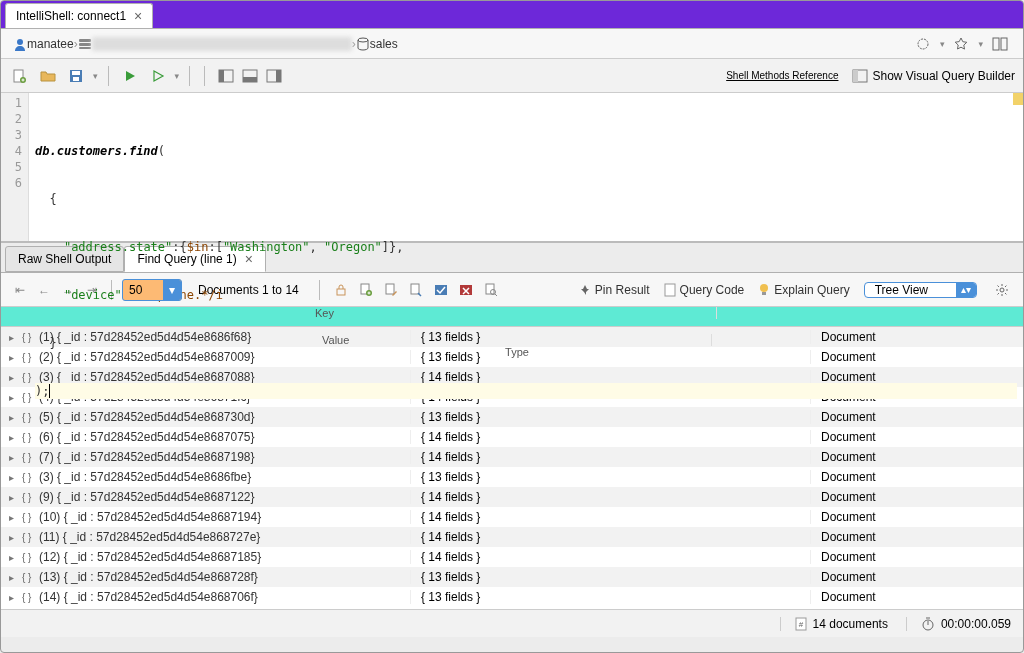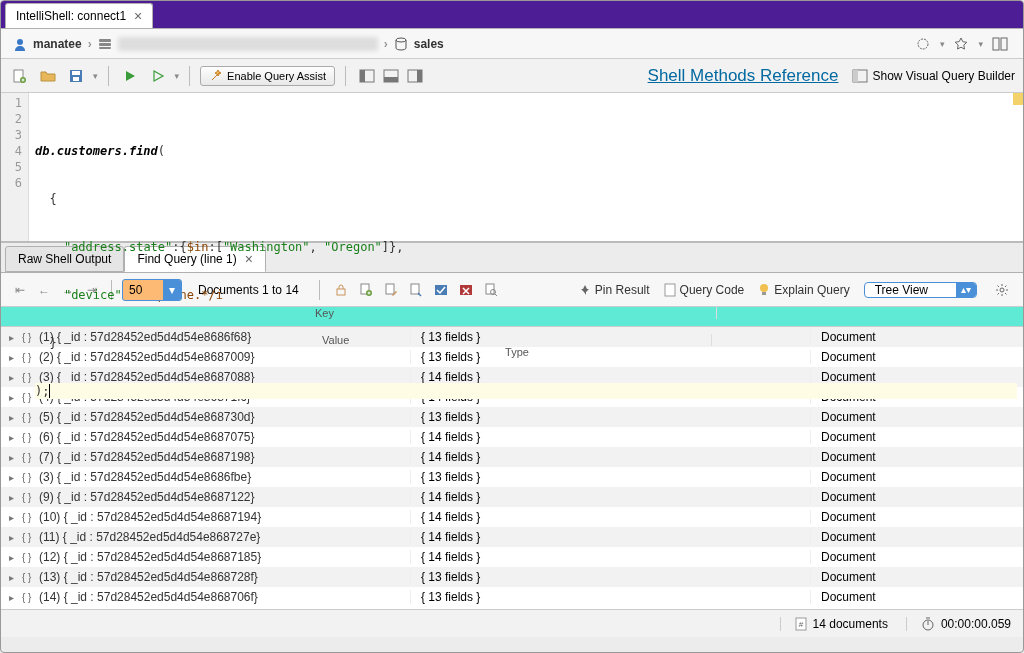--- a/index.html
+++ b/index.html
@@ -1,36 +1,36 @@
 <!DOCTYPE html>
 <html><head>
 <meta charset="utf-8">
 <style>
 * { box-sizing: border-box; margin: 0; padding: 0; }
 body { font-family: -apple-system, BlinkMacSystemFont, "Segoe UI", sans-serif; font-size: 12px; background: #ececec; width: 1024px; height: 653px; overflow: hidden; border: 1px solid #999; border-radius: 4px; }
 
-.top-tabs { display: flex; background: #4c1d95; border-bottom: 1px solid #b0b0b0; height: 28px; align-items: flex-end; padding-left: 4px; }
+.top-tabs { display: flex; background: #6d28d9; border-bottom: 1px solid #b0b0b0; height: 28px; align-items: flex-end; padding-left: 4px; }
 .tab { display: flex; align-items: center; padding: 5px 10px; background: #fff; border: 1px solid #b0b0b0; border-bottom: none; border-radius: 3px 3px 0 0; font-size: 12px; gap: 8px; }
 .tab-close { color: #666; cursor: pointer; font-size: 14px; line-height: 1; }
 
 .breadcrumb-bar { display: flex; align-items: center; justify-content: space-between; padding: 4px 12px; background: #f7f7f7; border-bottom: 1px solid #ccc; height: 30px; }
-.breadcrumb { display: flex; align-items: center; gap: 6px; font-size: 12px; color: #333; font-weight: bold; }
+.breadcrumb { display: flex; align-items: center; font-size: 12px; color: #333; }
 .bc-sep { color: #999; }
 .bc-icon { width: 14px; height: 14px; display: inline-flex; align-items: center; justify-content: center; }
 .bc-blur { display: inline-block; width: 260px; height: 14px; background: #ddd; filter: blur(2px); border-radius: 2px; }
 .right-icons { display: flex; gap: 6px; align-items: center; }
 
 .toolbar { display: flex; align-items: center; justify-content: space-between; padding: 4px 8px; background: #f2f2f2; border-bottom: 1px solid #ccc; height: 34px; }
 .tb-left { display: flex; align-items: center; gap: 6px; }
 .tb-group { display: flex; align-items: center; gap: 2px; }
 .tb-btn { width: 22px; height: 22px; display: flex; align-items: center; justify-content: center; border: 1px solid transparent; border-radius: 3px; background: transparent; cursor: pointer; }
 .tb-sep { width: 1px; height: 20px; background: #bbb; margin: 0 4px; }
 .enable-assist { display: flex; align-items: center; gap: 4px; padding: 2px 8px; border: 1px solid #aaa; border-radius: 3px; background: linear-gradient(#fefefe,#e8e8e8); font-size: 11px; cursor: pointer; }
 .tb-right { display: flex; align-items: center; gap: 14px; }
-.link { color: #0369a1; text-decoration: underline; font-size: 17px; cursor: pointer; }
+.link { color: #000000; text-decoration: underline; font-size: 10px; cursor: pointer; }
 .visual-qb { display: flex; align-items: center; gap: 4px; font-size: 12px; cursor: pointer; }
 
 .editor { display: flex; background: #fff; height: 150px; border-bottom: 2px solid #bbb; }
 .gutter { width: 28px; background: #f0f0f0; text-align: right; padding: 2px 6px 2px 2px; color: #999; font-family: Menlo, monospace; font-size: 12px; line-height: 16px; border-right: 1px solid #ddd; }
 .code-area { flex: 1; padding: 2px 6px; font-family: Menlo, monospace; font-size: 12px; line-height: 16px; white-space: pre; position: relative; }
 .code-line.active { background: #fffce6; }
 .tok-kw { font-weight: bold; color: #000; font-style: italic; }
 .tok-str { color: #1a7f1a; }
 .tok-punct { color: #333; }
 .tok-op { color: #8b4400; }
@@ -163,26 +163,20 @@
           <path d="M3 2l9 5-9 5z" fill="#3a9c3a"></path>
         </svg>
       </span>
     <span class="tb-btn">
         <svg width="14" height="14" viewBox="0 0 14 14">
           <path d="M3 2l9 5-9 5z" fill="none" stroke="#3a9c3a" stroke-width="1.2"></path>
         </svg>
       </span>
     <span style="color:#888;font-size:9px;">▾</span>
     <span class="tb-sep"></span>
-    <span class="enable-assist">
-      <svg width="14" height="14" viewBox="0 0 14 14">
-          <path d="M3 11L11 3M9 1l1 2 2 1-2 1-1 2-1-2-2-1 2-1z" stroke="#c97f2a" fill="#f0c050"></path>
-        </svg>
-      <span>Enable Query Assist</span>
-    </span>
     <span class="tb-sep"></span>
     <div class="tb-group">
       <span class="tb-btn">
           <svg width="16" height="14" viewBox="0 0 16 14">
             <rect x="1" y="1" width="14" height="12" fill="none" stroke="#777"></rect>
             <rect x="1" y="1" width="5" height="12" fill="#777"></rect>
           </svg>
         </span>
       <span class="tb-btn">
           <svg width="16" height="14" viewBox="0 0 16 14">

